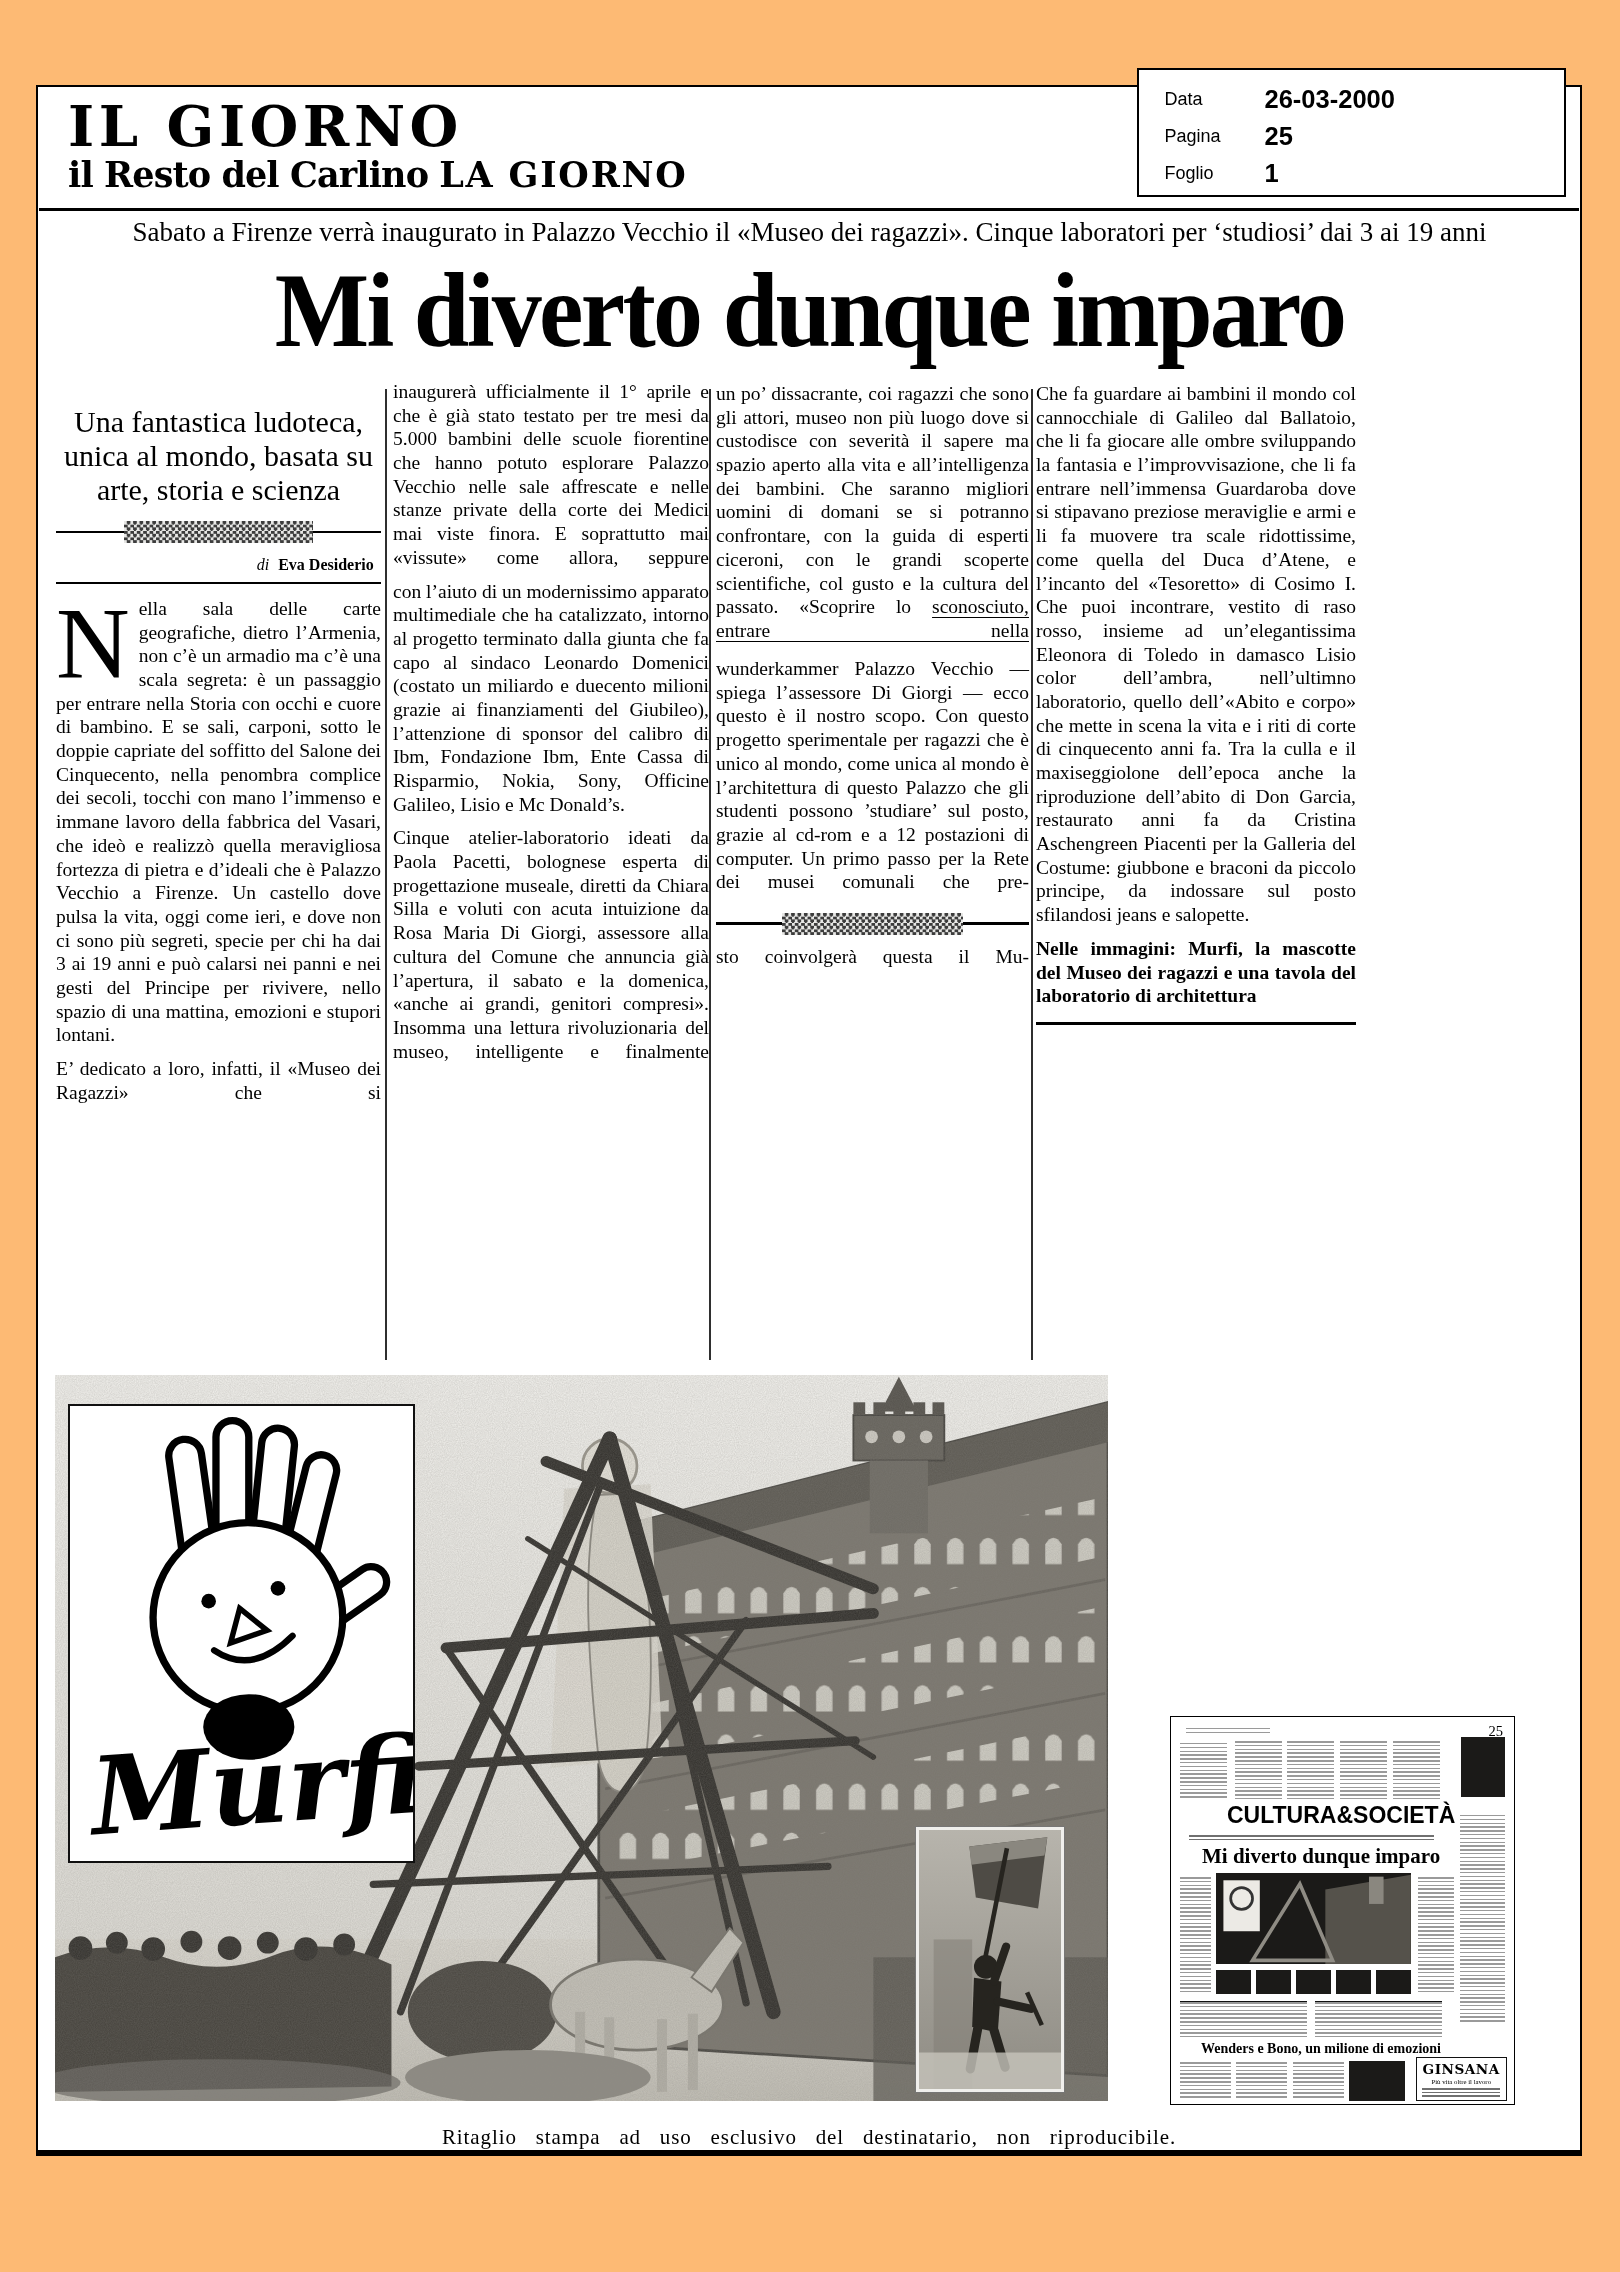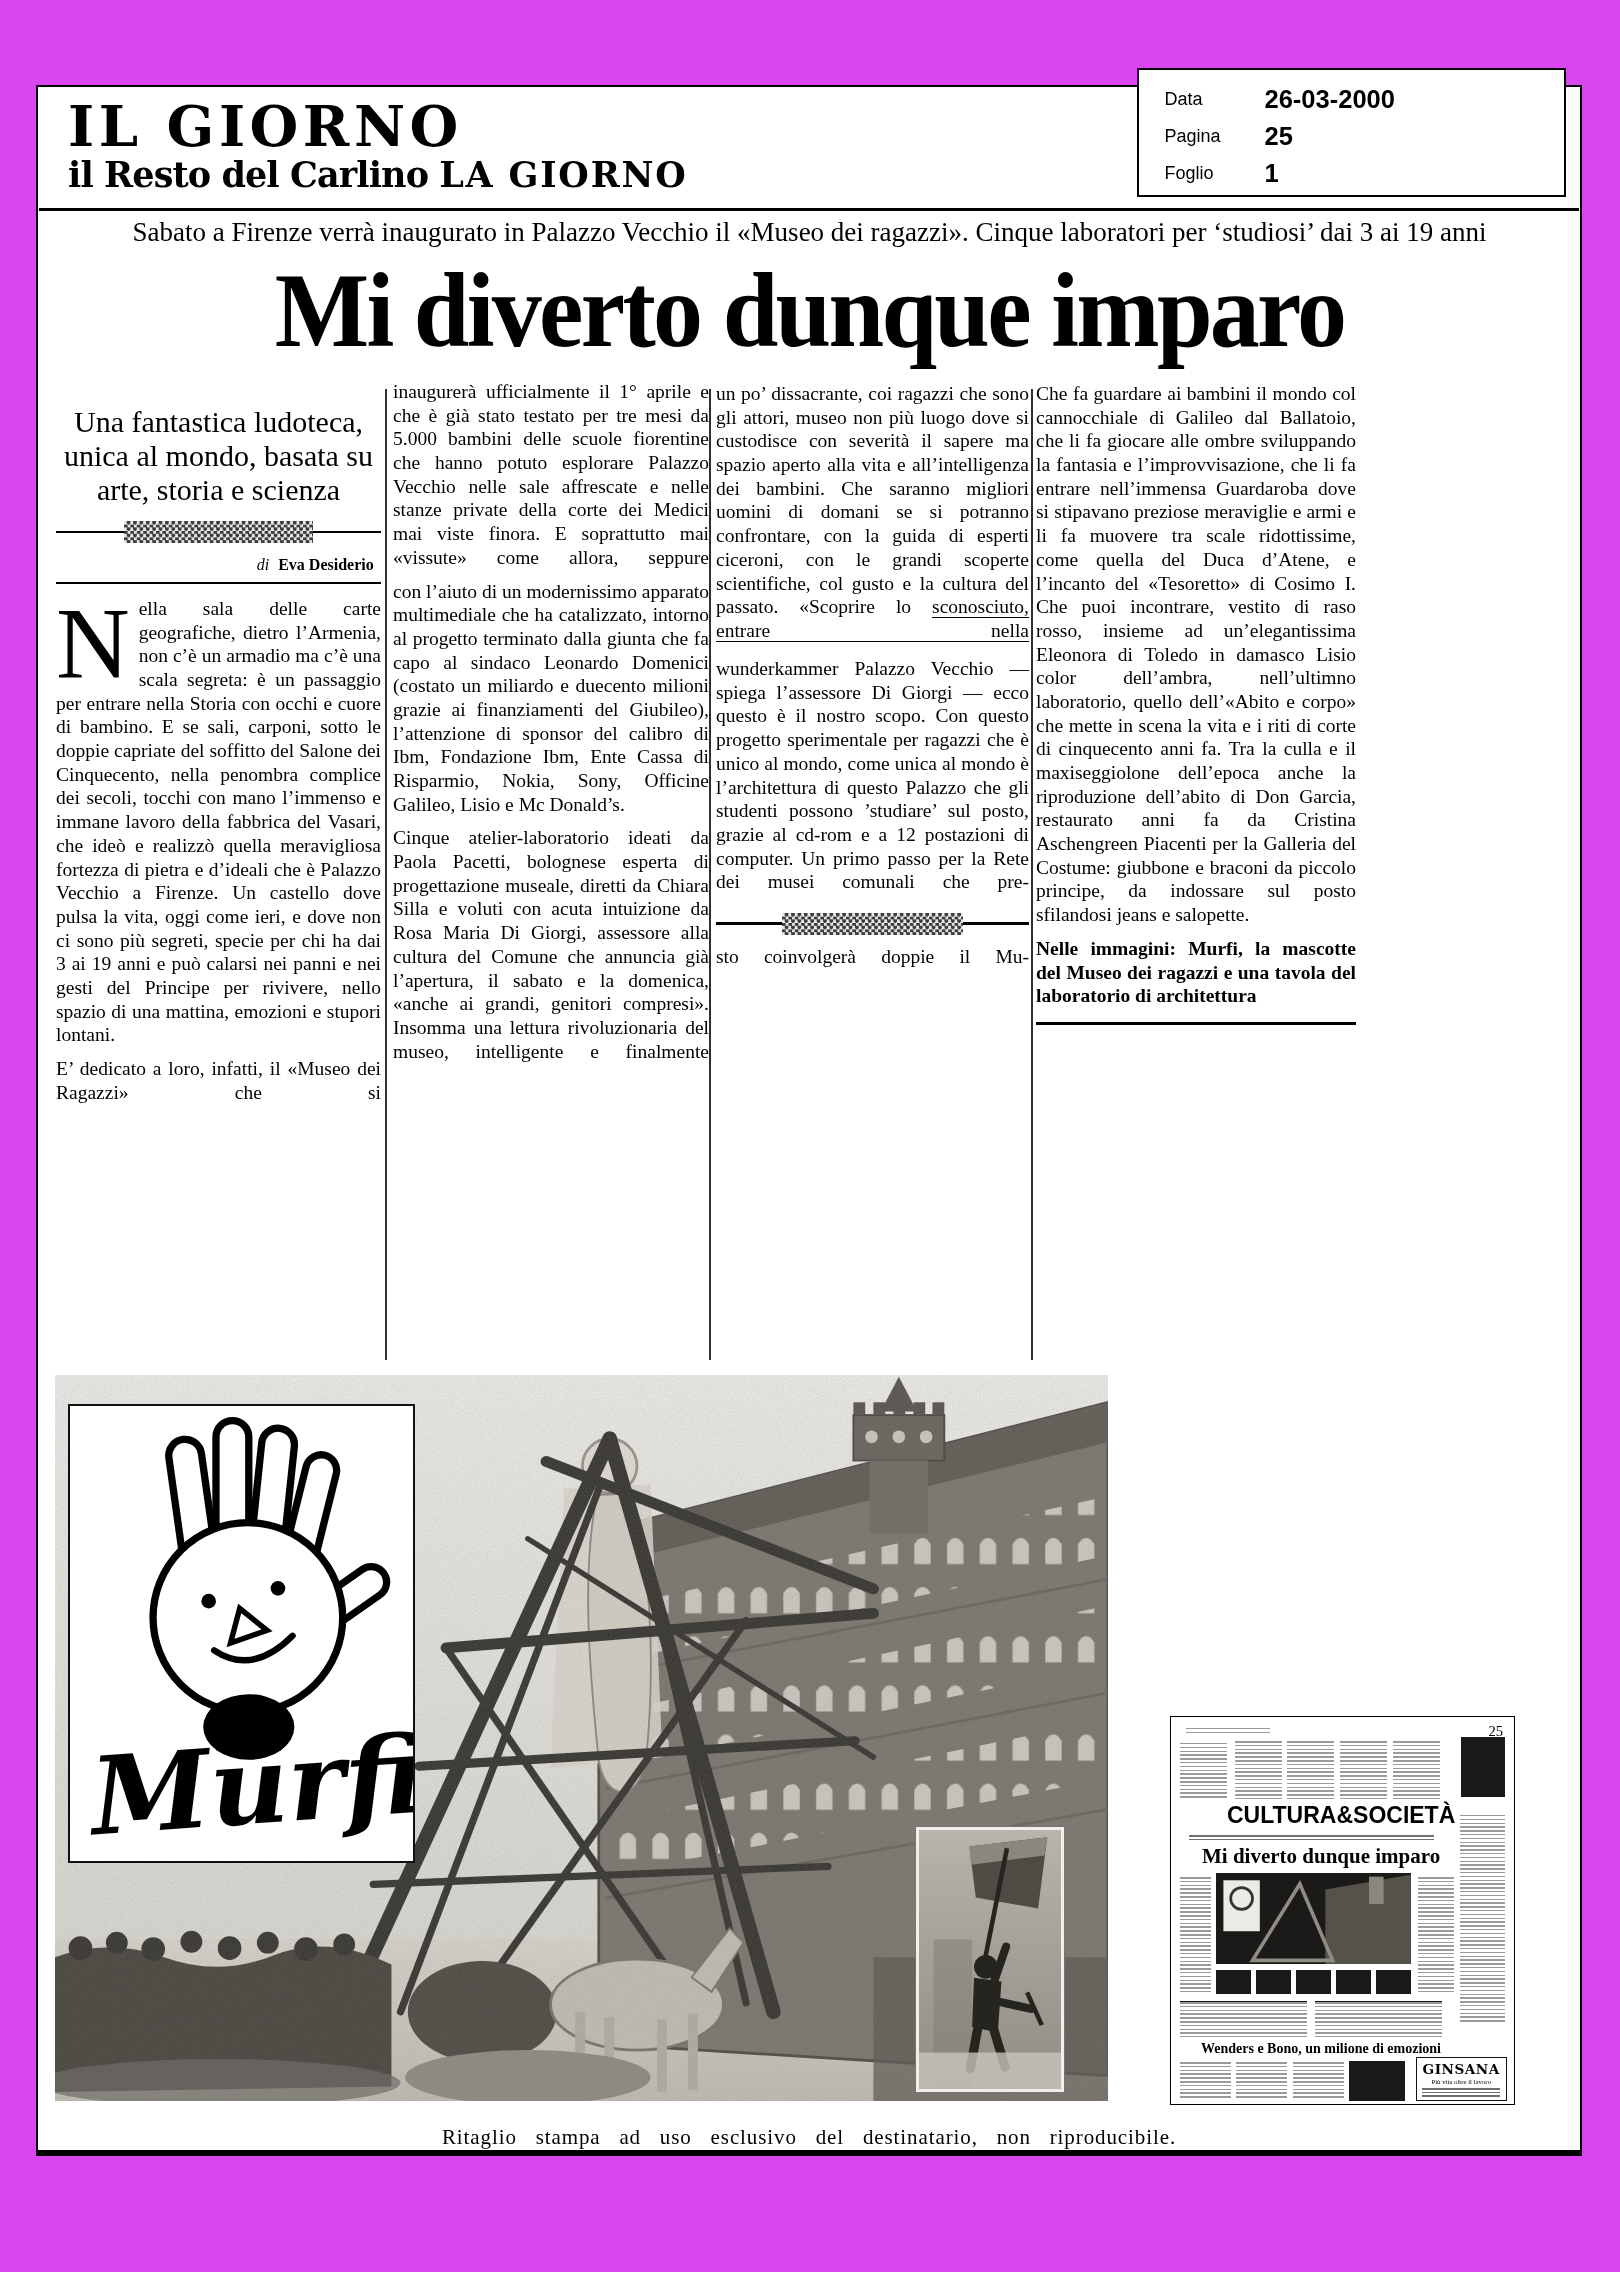--- a/index.html
+++ b/index.html
@@ -1,18 +1,18 @@
 <!DOCTYPE html>
 <html style="font-size:14.5px"><head>
 <meta charset="utf-8">
 <style>
   * { box-sizing: border-box; margin: 0; padding: 0; }
   html,body { background:#ffffff; }
   body { font-family:"Liberation Serif", serif; color:#000; }
-  #page { position:relative; width:1620px; height:2273px; background:#d946ef; overflow:hidden; }
+  #page { position:relative; width:1620px; height:2273px; background:#fdba74; overflow:hidden; }
 
   
   #frame { position:absolute; left:36px; top:85px; width:1546px; height:2071px;
            border:2.7px solid #000; border-bottom-width:6.4px; background:#fff; }
 
   
   #masthead { position:absolute; left:68px; top:98px; }
   .mh1 { font-family:"DejaVu Serif", serif; font-weight:bold; font-size:56px; letter-spacing:4.5px; line-height:1.02; }
   .mh2 { font-family:"DejaVu Serif", serif; font-weight:bold; font-size:35px; letter-spacing:-0.9px; line-height:1.0; margin-top:1.8px; }
   .mh2b { letter-spacing:1.8px; margin-left:11px; }
@@ -151,21 +151,21 @@
 
   <div id="col3" class="col">
     <p class="cont"><span>un po’ dissacrante, coi ragazzi che sono gli attori, museo non più luogo dove si custodisce con severità il sapere ma spazio aperto alla vita e all’intelligenza dei bambini. Che saranno migliori uomini di domani se si potranno confrontare, con la guida di esperti ciceroni, con le grandi scoperte scientifiche, col gusto e la cultura del passato. «Scoprire lo </span><span class="u">sconosciuto, entrare nella</span></p>
     <p class="cont" style="margin-top:14.5px;">wunderkammer Palazzo Vecchio — spiega l’assessore Di Giorgi — ecco questo è il nostro scopo. Con questo progetto sperimentale per ragazzi che è unico al mondo, come unica al mondo è l’architettura di questo Palazzo che gli studenti possono ’studiare’ sul posto, grazie al cd-rom e a 12 postazioni di computer. Un primo passo per la Rete dei musei comunali che pre-</p>
     <div class="pullquote"></div>
     <div class="divider">
       <div class="rule"></div>
       <div class="dith"></div>
       <div class="rule"></div>
     </div>
-    <p class="cont" style="margin-top:9px;">sto coinvolgerà doppie il Mu-</p>
+    <p class="cont" style="margin-top:9px;">sto coinvolgerà questa il Mu-</p>
   </div>
 
   <div id="col4" class="col">
     <p>Che fa guardare ai bambini il mondo col cannocchiale di Galileo dal Ballatoio, che li fa giocare alle ombre sviluppando la fantasia e l’improvvisazione, che li fa entrare nell’immensa Guardaroba dove si stipavano preziose meraviglie e armi e li fa muovere tra scale ridottissime, come quella del Duca d’Atene, e l’incanto del «Tesoretto» di Cosimo I. Che puoi incontrare, vestito di raso rosso, insieme ad un’elegantissima Eleonora di Toledo in damasco Lisio color dell’ambra, nell’ultimno laboratorio, quello dell’«Abito e corpo» che mette in scena la vita e i riti di corte di cinquecento anni fa. Tra la culla e il maxiseggiolone dell’epoca anche la riproduzione dell’abito di Don Garcia, restaurato anni fa da Cristina Aschengreen Piacenti per la Galleria del Costume: giubbone e braconi da piccolo principe, da indossare sul posto sfilandosi jeans e salopette.</p>
     <p class="caption">Nelle immagini: Murfi, la mascotte del Museo dei ragazzi e una tavola del laboratorio di architettura</p>
     <div class="endrule"></div>
   </div>
 
   <div id="montage">
     <svg class="main" viewBox="0 0 1158 798" preserveAspectRatio="none">

